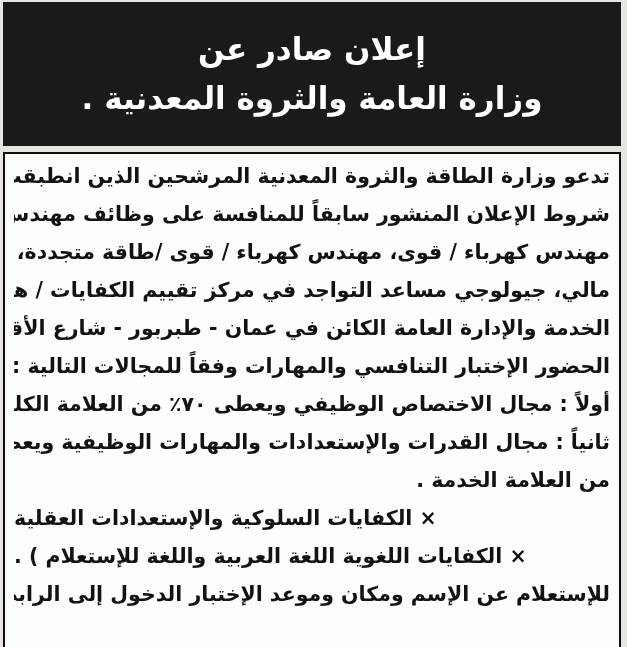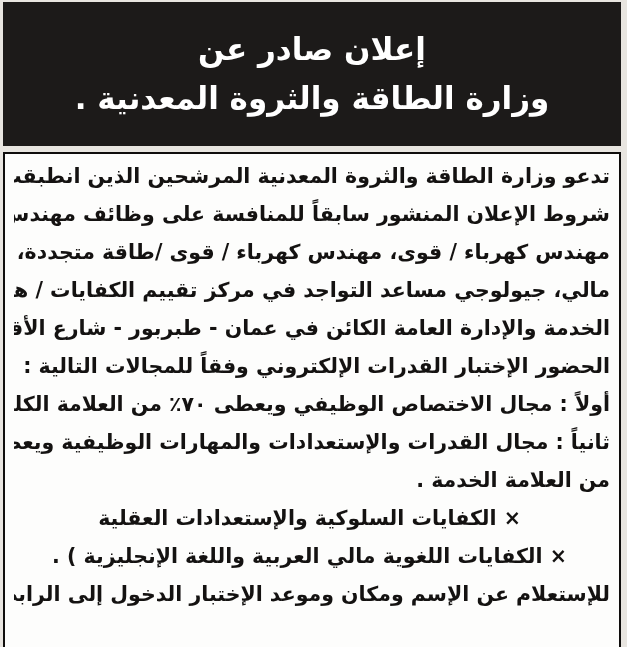--- a/index.html
+++ b/index.html
@@ -32,36 +32,36 @@
     border:2.5px solid var(--border);
     padding:3px 9px 0 9px;
     direction:rtl;
   }
   .line{
     font-size:20.5px;font-weight:bold;color:var(--body-text);
     line-height:38px;height:38px;overflow:hidden;white-space:nowrap;
   }
   .just{text-align:justify;text-align-last:justify;}
   .right{text-align:right;}
-  .bullet{text-align:center;padding-right:5px;}
+  .bullet{text-align:left;padding-right:5px;}
 </style>
 </head>
 <body>
 
 <div class="ad-header">
   <div class="h-line">إعلان صادر عن</div>
-  <div class="h-line">وزارة الطاقة والثروة المعدنية .</div>
+  <div class="h-line">وزارة العامة والثروة المعدنية .</div>
 </div>
 
 <div class="ad-box">
   <div class="line just">تدعو وزارة الطاقة والثروة المعدنية المرشحين الذين انطبقت عليهم</div>
   <div class="line just">شروط الإعلان المنشور سابقاً للمنافسة على وظائف مهندس ميكانيك</div>
   <div class="line just">مهندس كهرباء / قوى، مهندس كهرباء / قوى /طاقة متجددة، مدقق</div>
   <div class="line just">مالي، جيولوجي مساعد التواجد في مركز تقييم الكفايات / هيئة</div>
   <div class="line just">الخدمة والإدارة العامة الكائن في عمان - طبربور - شارع الأقصى،</div>
-  <div class="line right">الحضور الإختبار القدرات الإلكتروني وفقاً للمجالات التالية :</div>
+  <div class="line right">الحضور الإختبار التنافسي والمهارات وفقاً للمجالات التالية :</div>
   <div class="line right">أولاً : مجال الاختصاص الوظيفي ويعطى ٧٠٪ من العلامة الكلية .</div>
   <div class="line just">ثانياً : مجال القدرات والإستعدادات والمهارات الوظيفية ويعطى ٣٠٪</div>
   <div class="line right">من العلامة الخدمة .</div>
   <div class="line bullet">× الكفايات السلوكية والإستعدادات العقلية</div>
-  <div class="line bullet">× الكفايات اللغوية مالي العربية واللغة الإنجليزية ) .</div>
+  <div class="line bullet">× الكفايات اللغوية اللغة العربية واللغة للإستعلام ) .</div>
   <div class="line just">للإستعلام عن الإسم ومكان وموعد الإختبار الدخول إلى الرابط</div>
 </div>
 
 </body></html>

